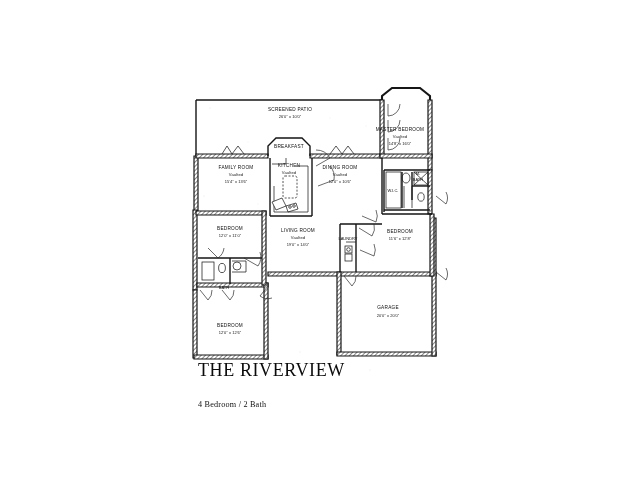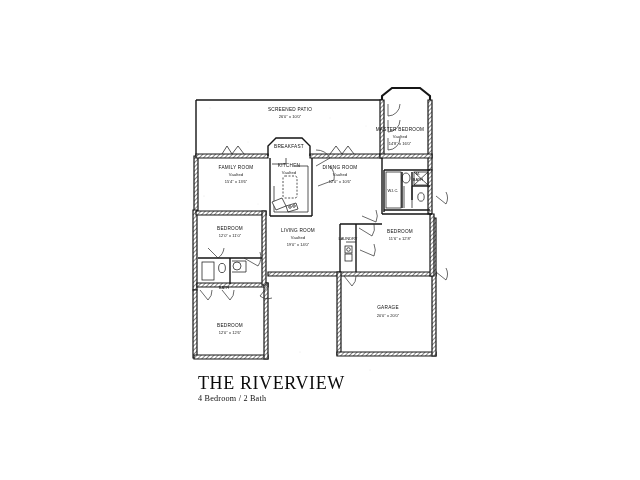--- a/index.html
+++ b/index.html
@@ -56,37 +56,37 @@
   .small-label {
     font-family: "Liberation Sans", sans-serif;
     font-size: 4.0px;
     fill: #0d0d0d;
     text-anchor: middle;
     dominant-baseline: middle;
   }
   #title-block {
     position: absolute;
     left: 198px;
-    top: 374px;
+    top: 361px;
     width: 260px;
   }
   #plan-title {
     font-family: "Liberation Serif", serif;
     font-size: 18px;
     letter-spacing: 0.6px;
     color: #0b0b0b;
     line-height: 1.0;
     white-space: nowrap;
   }
   #plan-subtitle {
     font-family: "Liberation Serif", serif;
     font-size: 8.2px;
     letter-spacing: 0.2px;
     color: #111111;
-    margin-top: 2px;
+    margin-top: 21px;
     white-space: nowrap;
   }
   .noise { fill: #bfbfbf; }
 </style>
 </head>
 <body>
 
 <div id="page">
 
   <svg id="plan-svg" viewBox="0 0 640 480">

